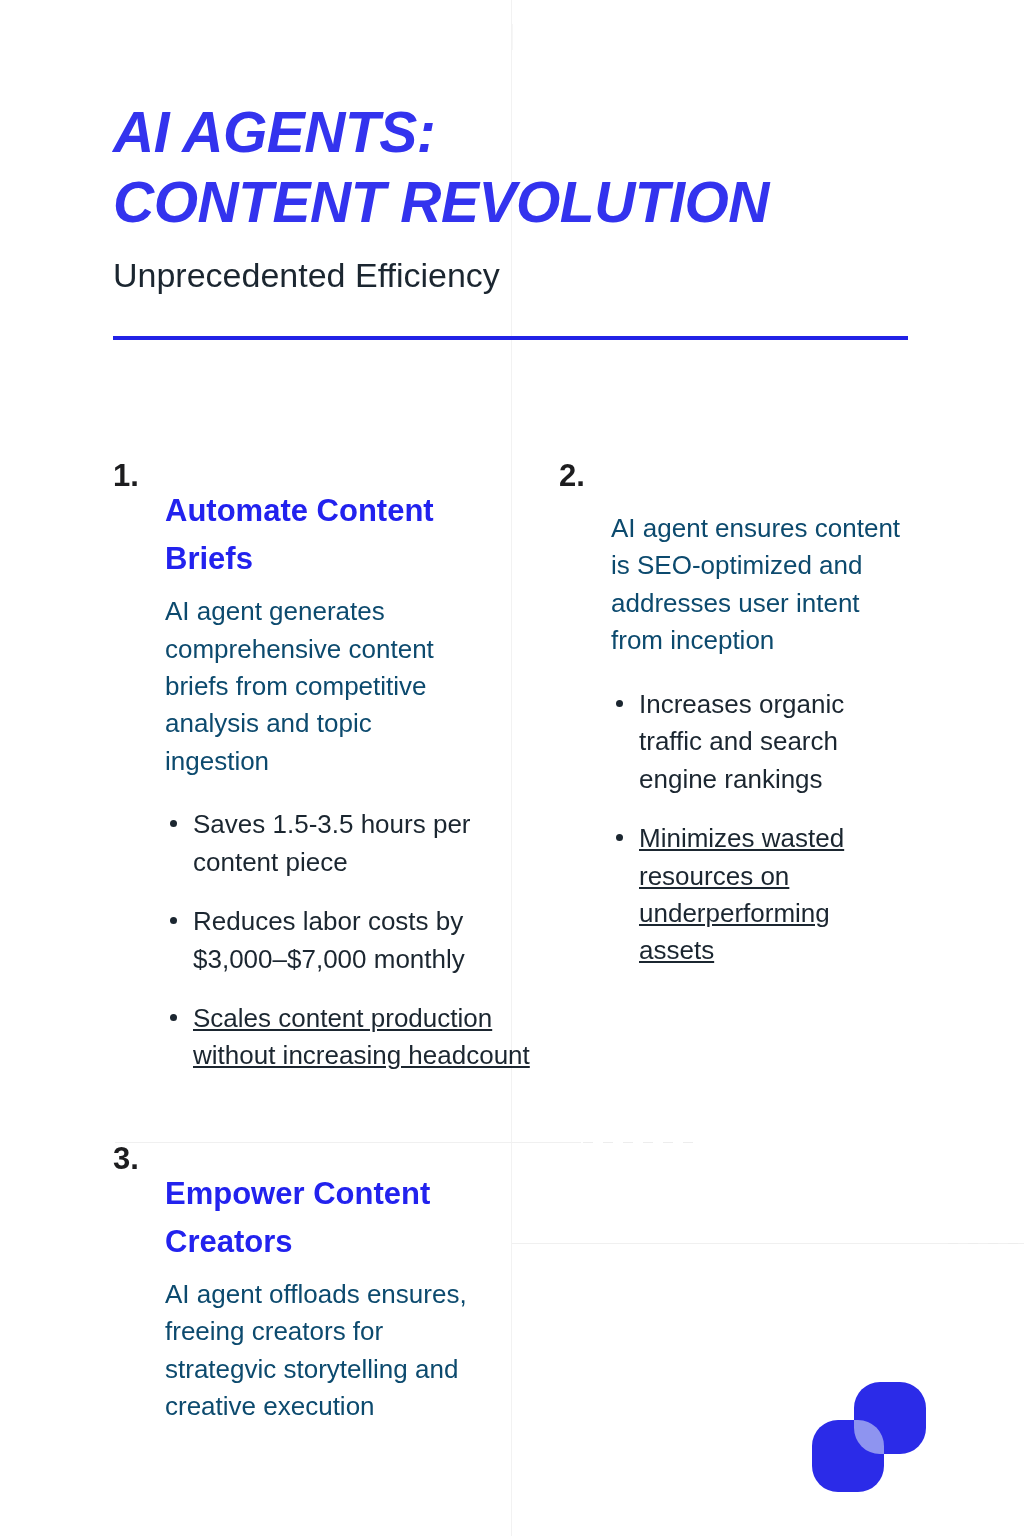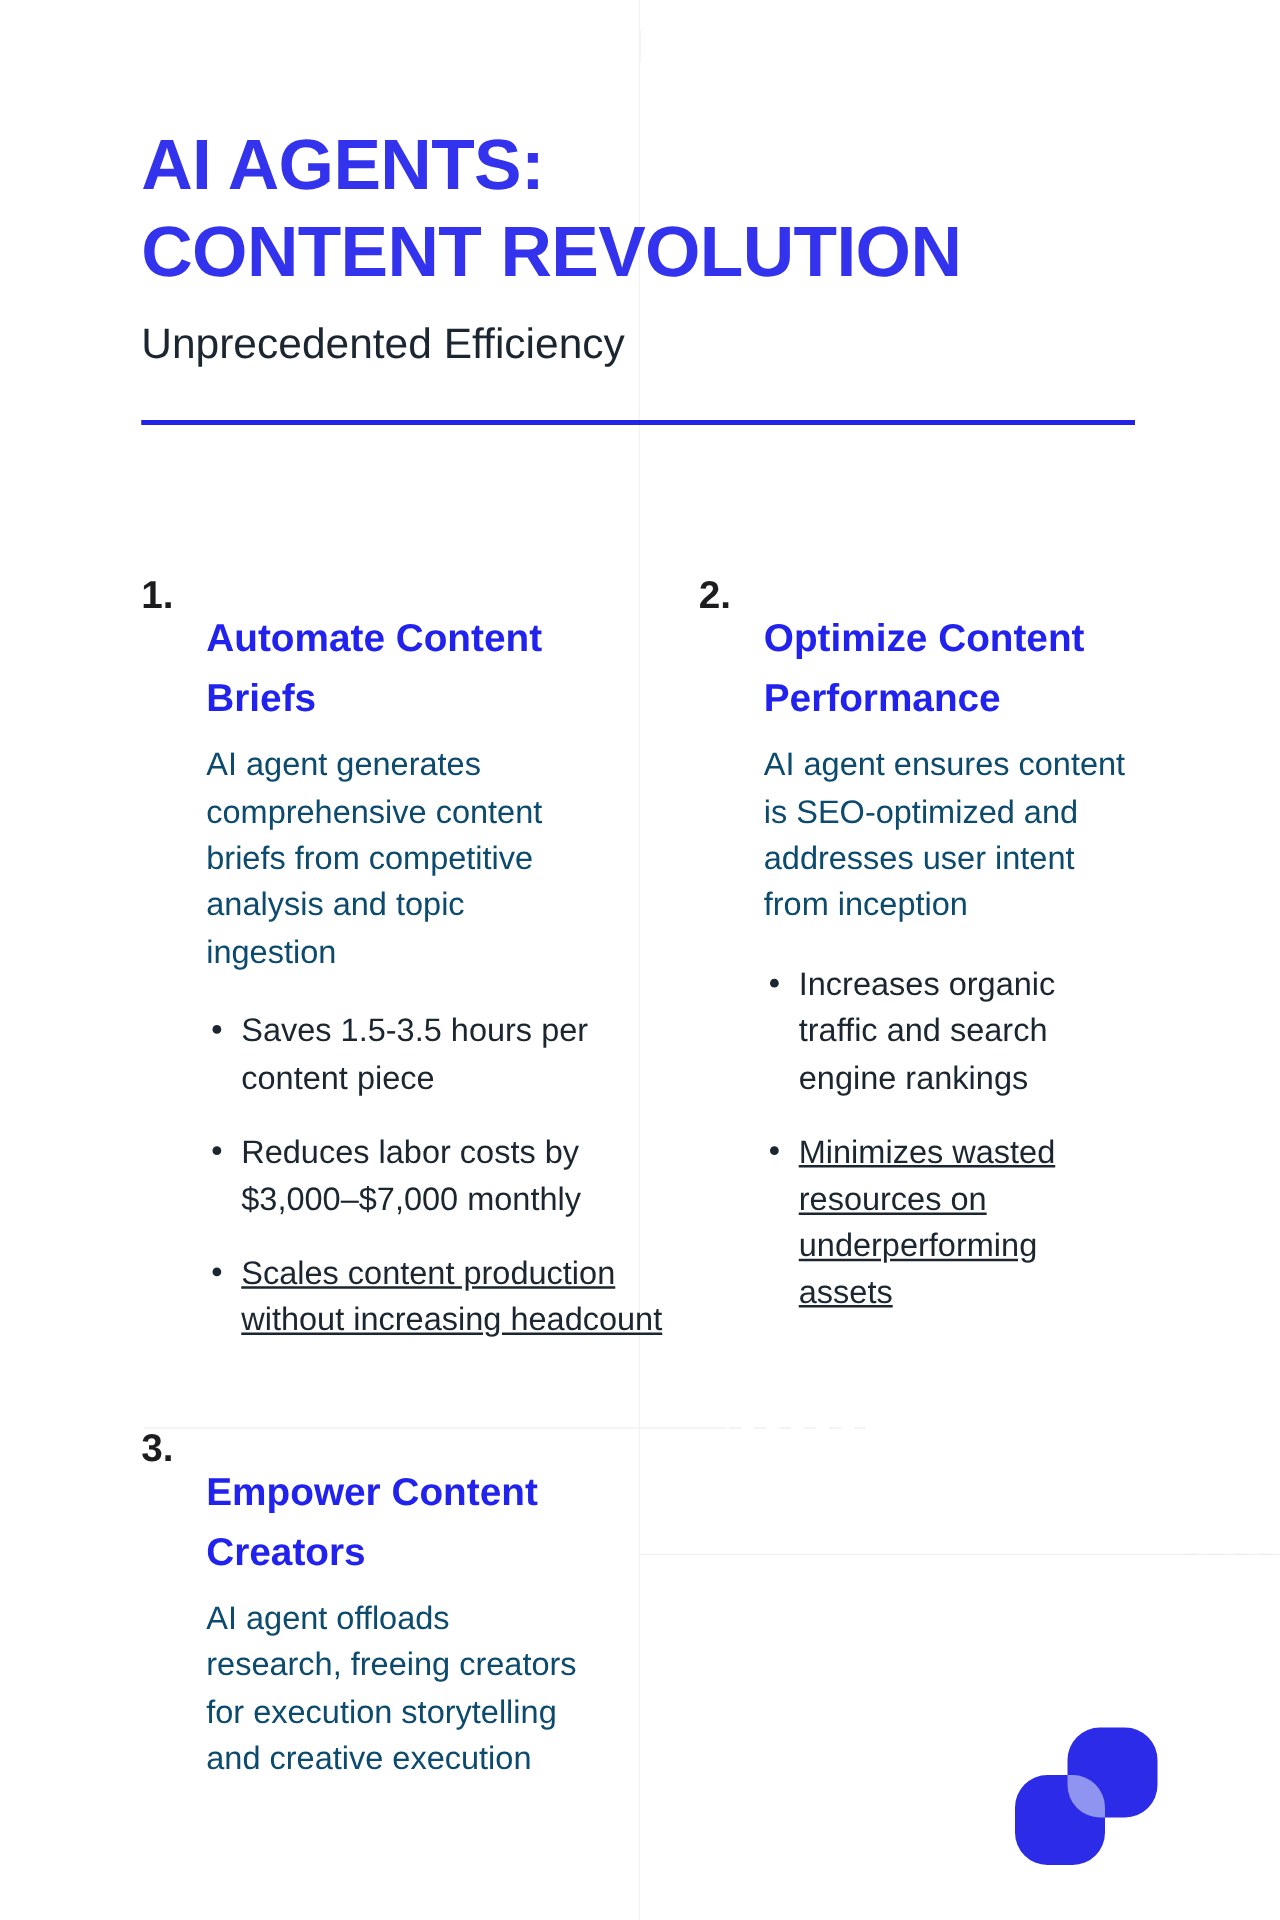--- a/index.html
+++ b/index.html
@@ -40,20 +40,21 @@
   }
 
   .title {
     margin: 0;
     padding-top: 98px;
     font-size: 57px;
     line-height: 1.22;
     font-weight: bold;
     letter-spacing: -0.5px;
     color: #3333ee;
+    font-style: italic;
   }
   .title .line { display: block; }
 
   .subtitle {
     margin: 0;
     padding-top: 14px;
     font-size: 34px;
     line-height: 1.43;
     font-weight: normal;
     color: #1b2630;
@@ -212,31 +213,30 @@
         <li>Reduces labor costs by $3,000–$7,000 monthly</li>
         <li>Scales content production without increasing headcount</li>
       </ul>
     </div>
 
     <div class="item item-3">
       <div class="item-head">
         <span class="item-num">3.</span>
         <span class="item-title">Empower Content Creators</span>
       </div>
-      <p class="item-body">AI agent offloads research, freeing creators for execution storytelling and creative execution</p>
+      <p class="item-body">AI agent offloads ensures, freeing creators for strategvic storytelling and creative execution</p>
     </div>
 
   </div>
 
   <div class="col col-right">
 
     <div class="item item-2">
       <div class="item-head">
         <span class="item-num">2.</span>
-        <span class="item-title">Optimize Content Performance</span>
       </div>
       <p class="item-body">AI agent ensures content is SEO-optimized and addresses user intent from inception</p>
       <ul class="bullets">
         <li>Increases organic traffic and search engine rankings</li>
         <li>Minimizes wasted resources on underperforming assets</li>
       </ul>
     </div>
 
   </div>
 

